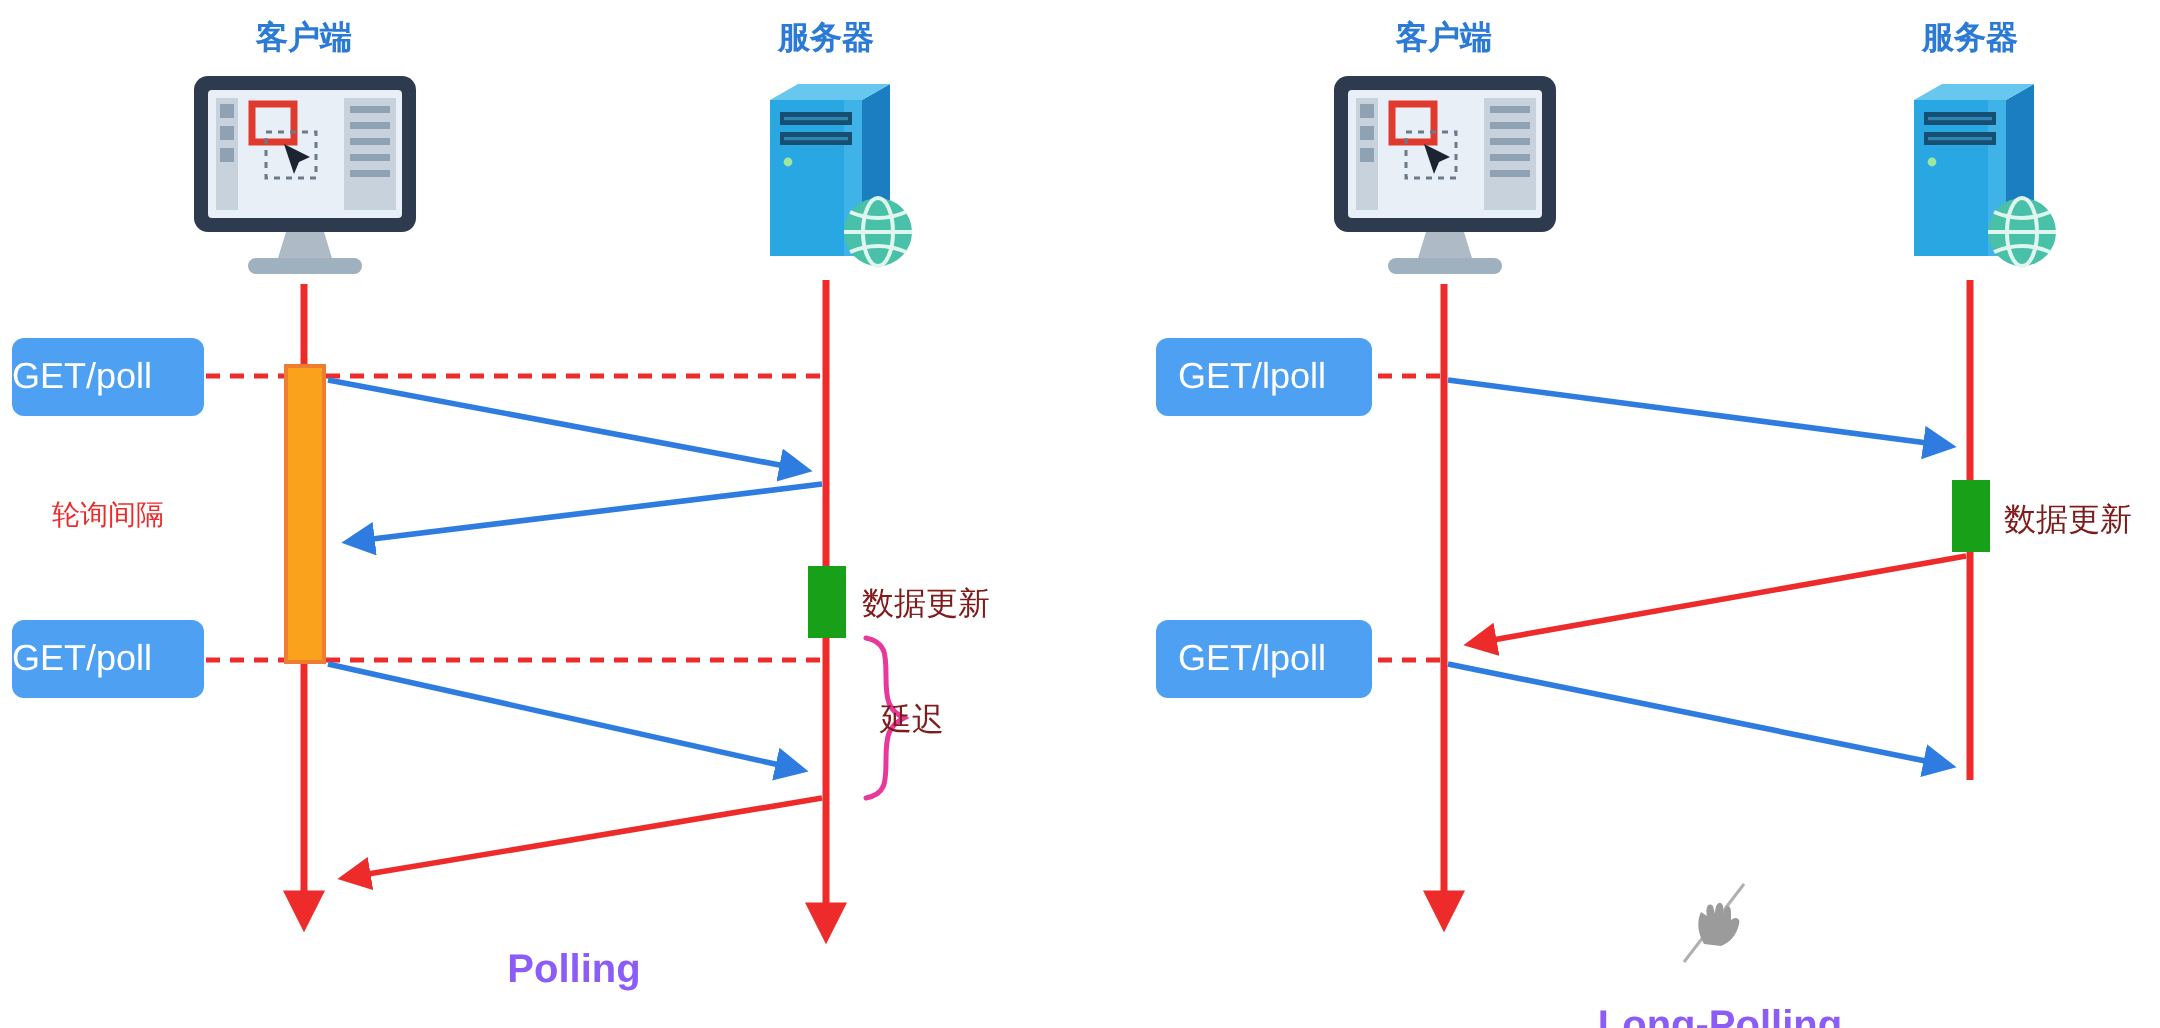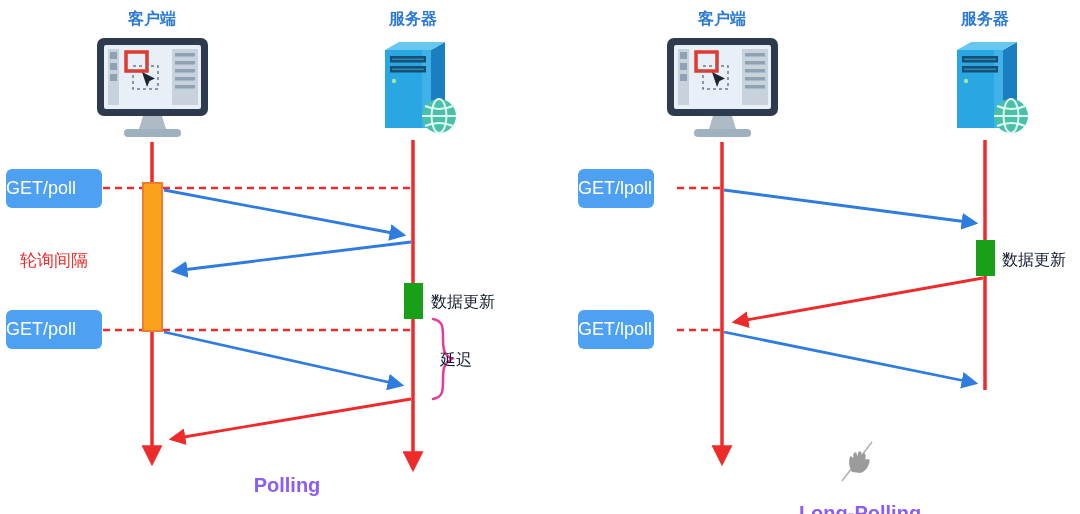--- a/index.html
+++ b/index.html
@@ -2,23 +2,23 @@
 <html><head>
 <meta charset="utf-8">
 <style>
   html,body{margin:0;padding:0;background:#ffffff;}
   body{font-family:"Liberation Sans","DejaVu Sans",sans-serif;}
   .canvas{position:relative;width:1080px;height:514px;background:#ffffff;overflow:hidden;text-decoration:underline;}
   .abs{position:absolute;}
   .actor-label{width:100px;text-align:center;font-size:16px;font-weight:bold;color:#2b7bd6;}
   .req-box{width:96px;height:39px;background:#4da0f2;border-radius:6px;color:#ffffff;
            display:flex;align-items:center;font-size:18px;}
-  .req-box.wide{width:76px;}
-  .note-red{font-size:17px;color:#ee2b2b;width:96px;text-align:center;}
-  .note-blue{font-size:16px;color:#0f172a;}
+  .req-box.wide{width:97px;padding-left:11px;}
+  .note-red{font-size:14px;color:#ee2b2b;width:96px;text-align:center;}
+  .note-blue{font-size:16px;color:#7f1d1d;}
   .diagram-title{font-size:20px;font-weight:bold;color:#8b5cf6;text-align:center;}
   .watermark{display:flex;align-items:center;gap:4px;color:#9b9b9b;font-size:21px;letter-spacing:1px;}
   svg{display:block;}
 </style>
 </head>
 <body>
 
 <div class="canvas">
 
   <svg width="0" height="0" style="position:absolute" aria-hidden="true">

